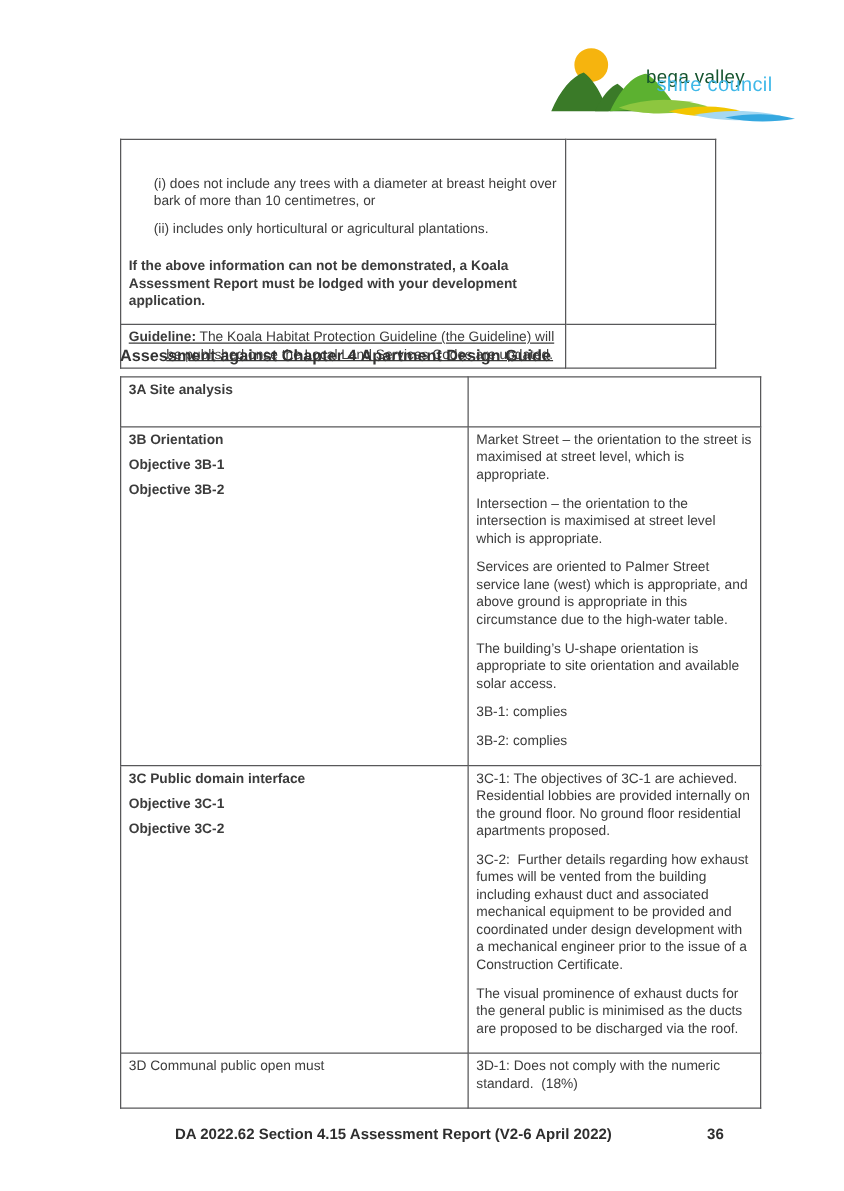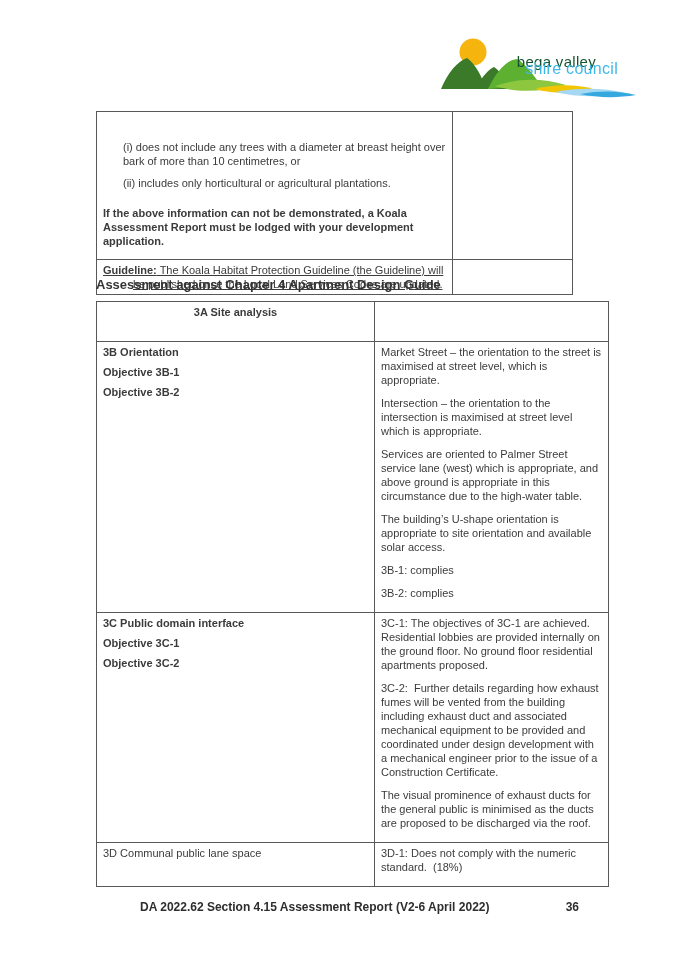--- a/index.html
+++ b/index.html
@@ -58,21 +58,21 @@
   .b { font-weight: bold; }
 
   .heading {
     position: absolute; left: 96px; top: 277px;
     font-size: 13px; font-weight: bold; color: #343434;
   }
 
   .adg-table { left: 96px; top: 301px; width: 477px; }
   .adg-table .col-left  { width: 278px; }
   .adg-table .col-right { width: 234px; }
-  .row-3a td { height: 40px; text-align: center; }
+  .row-3a td { height: 40px; }
   .row-3b td { height: 257px; }
   .row-3c td { height: 229px; }
   .row-3d td { height: 41px; }
   .left-cell p { margin: 0 0 6px 0; }
   .bold-cell p { font-weight: bold; }
   .right-cell p { margin: 0 0 9px 0; }
 
   
   .footer {
     position: absolute; left: 96px; top: 900px; width: 483px;
@@ -151,21 +151,21 @@
             <p>Objective 3C-2</p>
           </td>
       <td class="col-right right-cell">
             <p>3C-1: The objectives of 3C-1 are achieved. Residential lobbies are provided internally on the ground floor. No ground floor residential apartments proposed.</p>
             <p>3C-2:&nbsp; Further details regarding how exhaust fumes will be vented from the building including exhaust duct and associated mechanical equipment to be provided and coordinated under design development with a mechanical engineer prior to the issue of a Construction Certificate.</p>
             <p>The visual prominence of exhaust ducts for the general public is minimised as the ducts are proposed to be discharged via the roof.</p>
           </td>
     </tr>
     <tr class="row-3d">
       <td class="col-left left-cell">
-            <p>3D Communal public lane space</p>
+            <p>3D Communal public open must</p>
           </td>
       <td class="col-right right-cell">
             <p>3D-1: Does not comply with the numeric standard.&nbsp; (18%)</p>
           </td>
     </tr>
   </tbody>
     </table>
 
   <div class="footer">
     <span>DA 2022.62 Section 4.15 Assessment Report (V2-6 April 2022)</span>

